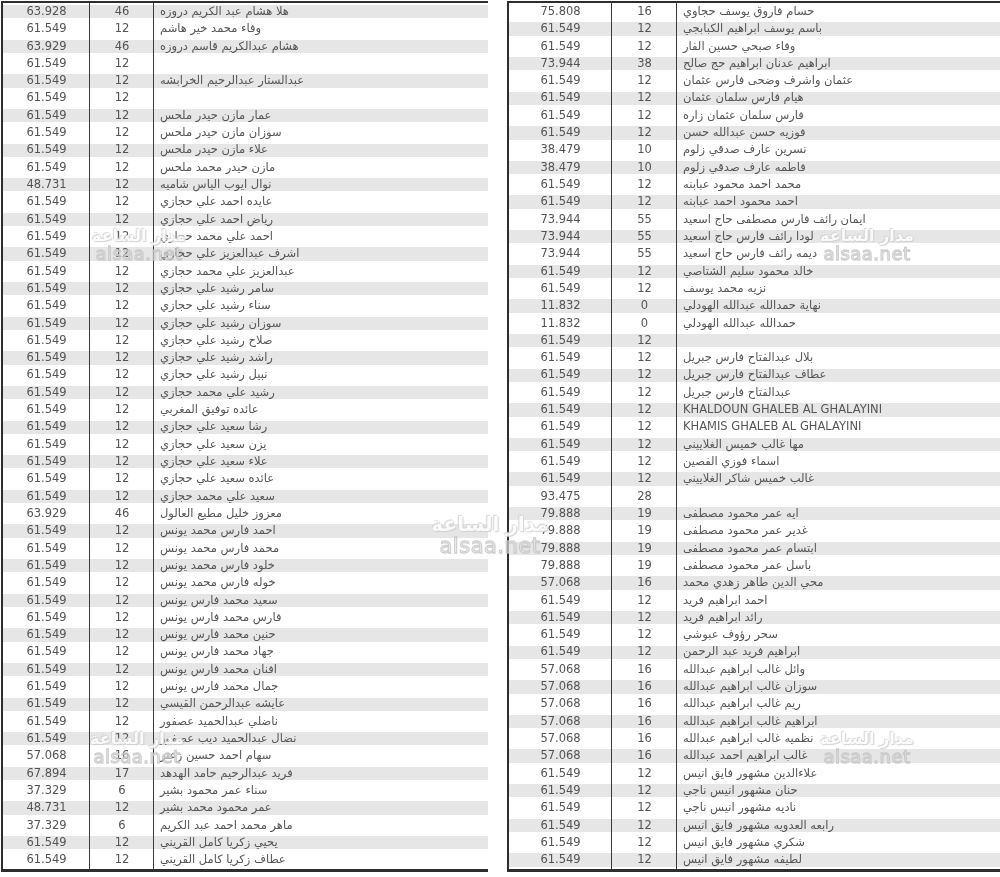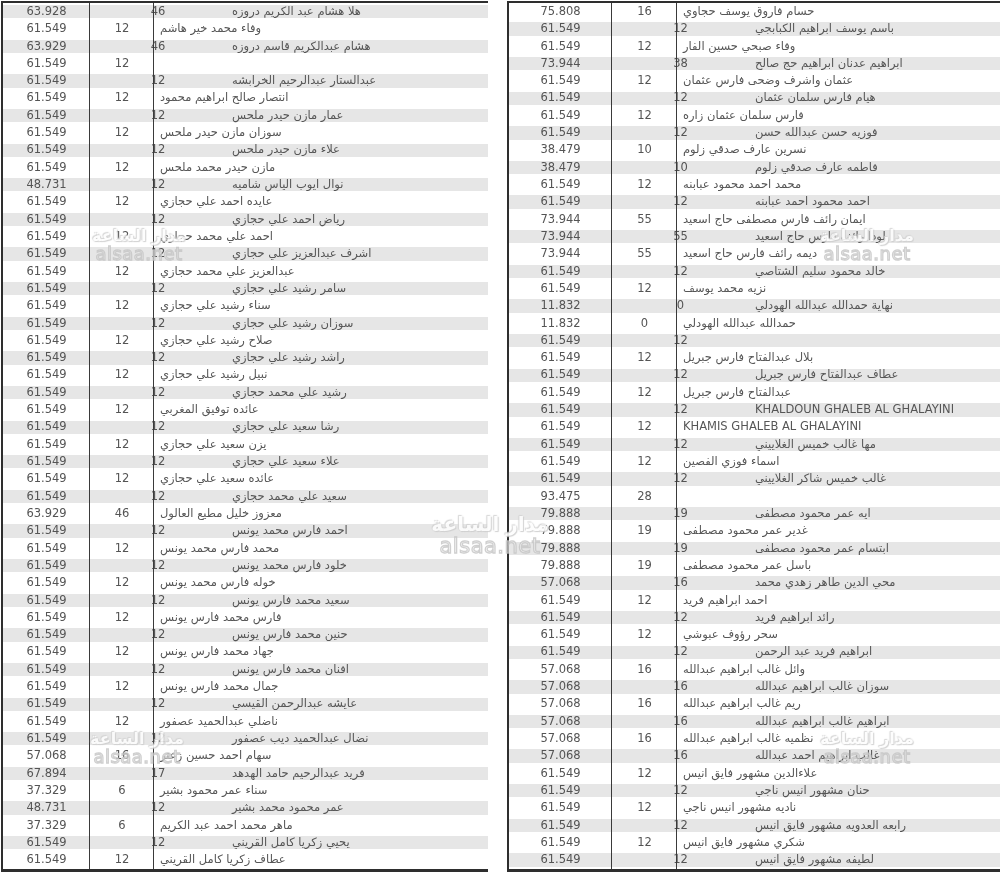--- a/index.html
+++ b/index.html
@@ -10,21 +10,21 @@
   .tbl{
     position:absolute;top:1px;height:871px;box-sizing:border-box;
     border-top:2px solid #2e2e2e;border-bottom:3px solid #2e2e2e;border-left:2px solid #2e2e2e;
     background:#fff;
   }
   .tbl-left{left:1px;width:487px;border-right:none;}
   .tbl-right{left:507px;width:561px;border-right:2px solid #2e2e2e;}
   .row{
     height:17.32px;display:flex;align-items:stretch;background:#fff;
   }
-  .row.g{background:#e6e6e6;box-shadow:inset 0 2px 0 #fff, inset 0 -2px 0 #fff;gap:36px;}
+  .row.g{background:#e6e6e6;box-shadow:inset 0 2px 0 #fff, inset 0 -2px 0 #fff;}
   .cell{
     display:flex;align-items:center;color:#545454;font-size:11.5px;line-height:1;
     box-sizing:border-box;overflow:hidden;white-space:nowrap;
   }
   .cell.score{justify-content:center;}
   .tbl-left  .cell.score{width:87px;}
   .tbl-right .cell.score{width:103px;}
   .cell.count{justify-content:center;}
   .tbl-left  .cell.count{width:64px;}
   .tbl-right .cell.count{width:65px;}
@@ -86,21 +86,20 @@
         <div class="cell count">12</div>
       </div>
       <div class="row g">
         <div class="cell score">61.549</div>
         <div class="cell count">12</div>
         <div class="cell name">عبدالستار عبدالرحيم الخرابشه</div>
       </div>
       <div class="row">
         <div class="cell score">61.549</div>
         <div class="cell count">12</div>
-        <div class="cell name">انتصار صالح ابراهيم محمود</div>
       </div>
       <div class="row g">
         <div class="cell score">61.549</div>
         <div class="cell count">12</div>
         <div class="cell name">عمار مازن حيدر ملحس</div>
       </div>
       <div class="row">
         <div class="cell score">61.549</div>
         <div class="cell count">12</div>
         <div class="cell name">سوزان مازن حيدر ملحس</div>

